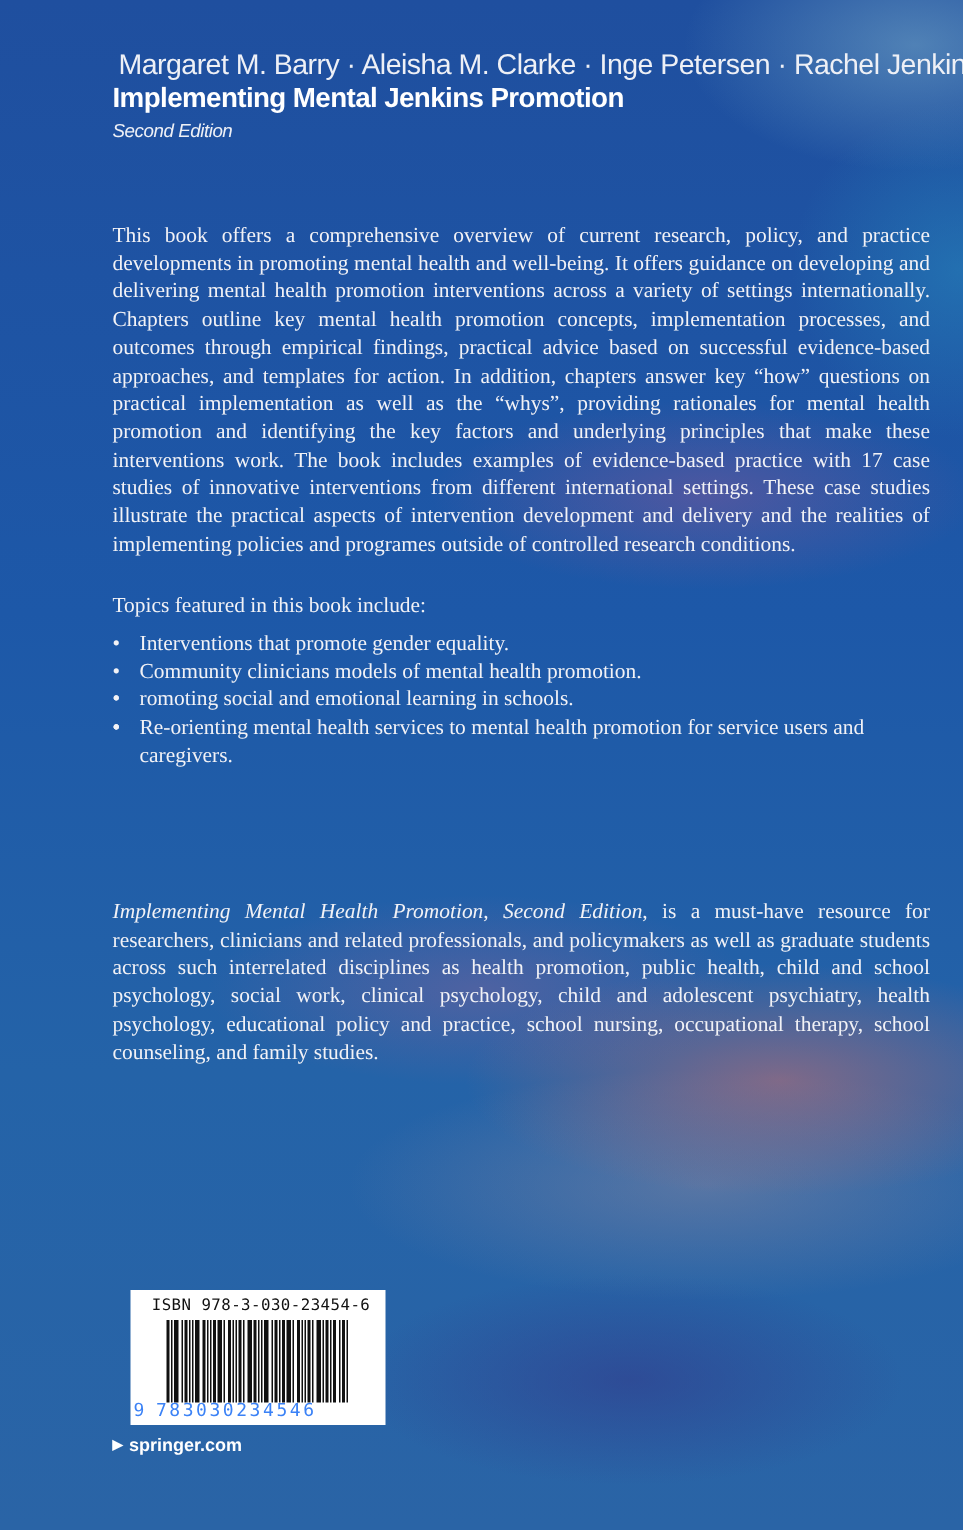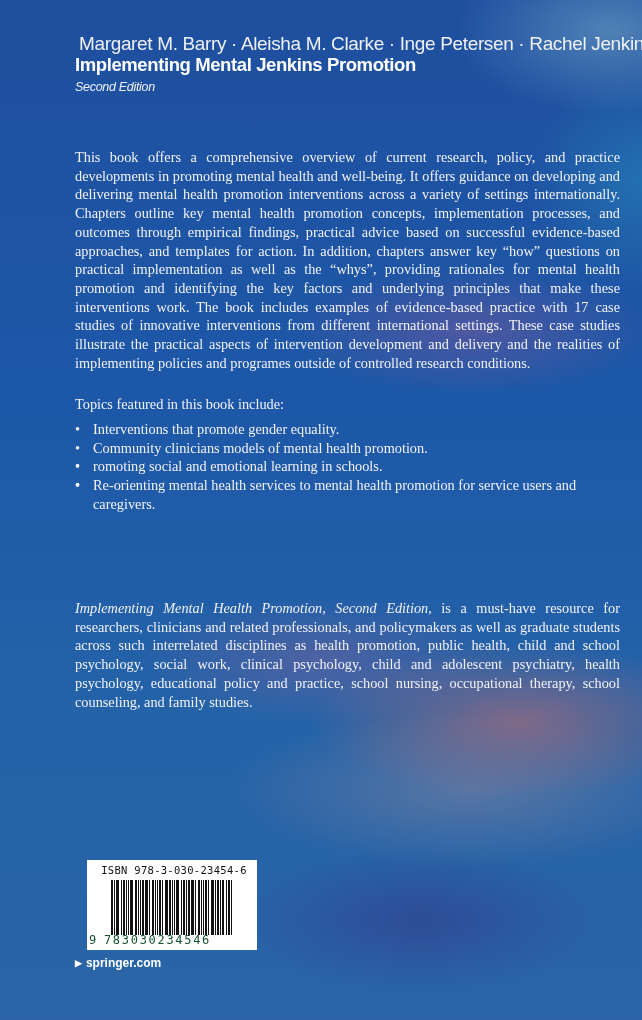--- a/index.html
+++ b/index.html
@@ -58,21 +58,21 @@
   }
   .isbn-top {
     position: absolute; top: 4px; left: 12px; width: 150px; text-align: center;
     font-family: "DejaVu Sans Mono", monospace; font-size: 10.5px; color: #111;
     letter-spacing: 0.3px;
   }
   .bars { position: absolute; top: 20px; left: 24px; width: 138px; height: 55px; display: flex; align-items: stretch; }
   .bars span { display: block; background: #111; margin-right: 1.2px; }
   .isbn-digits {
     position: absolute; top: 73px; left: 2px; width: 166px;
-    font-family: "DejaVu Sans Mono", monospace; font-size: 12px; color: #14532d; letter-spacing: 1.7px;
+    font-family: "DejaVu Sans Mono", monospace; font-size: 12px; color: #3b82f6; letter-spacing: 1.7px;
   }
   .isbn-digits .first { margin-right: 6px; }
   .springer {
     position: absolute; left: 75px; top: 956px; z-index: 1;
     font-family: "Liberation Sans", sans-serif; font-weight: bold; font-size: 12px; color: #ffffff;
     display: flex; align-items: center; gap: 4px;
   }
   .springer .arrow { font-size: 9px; }
 </style>
 </head>

